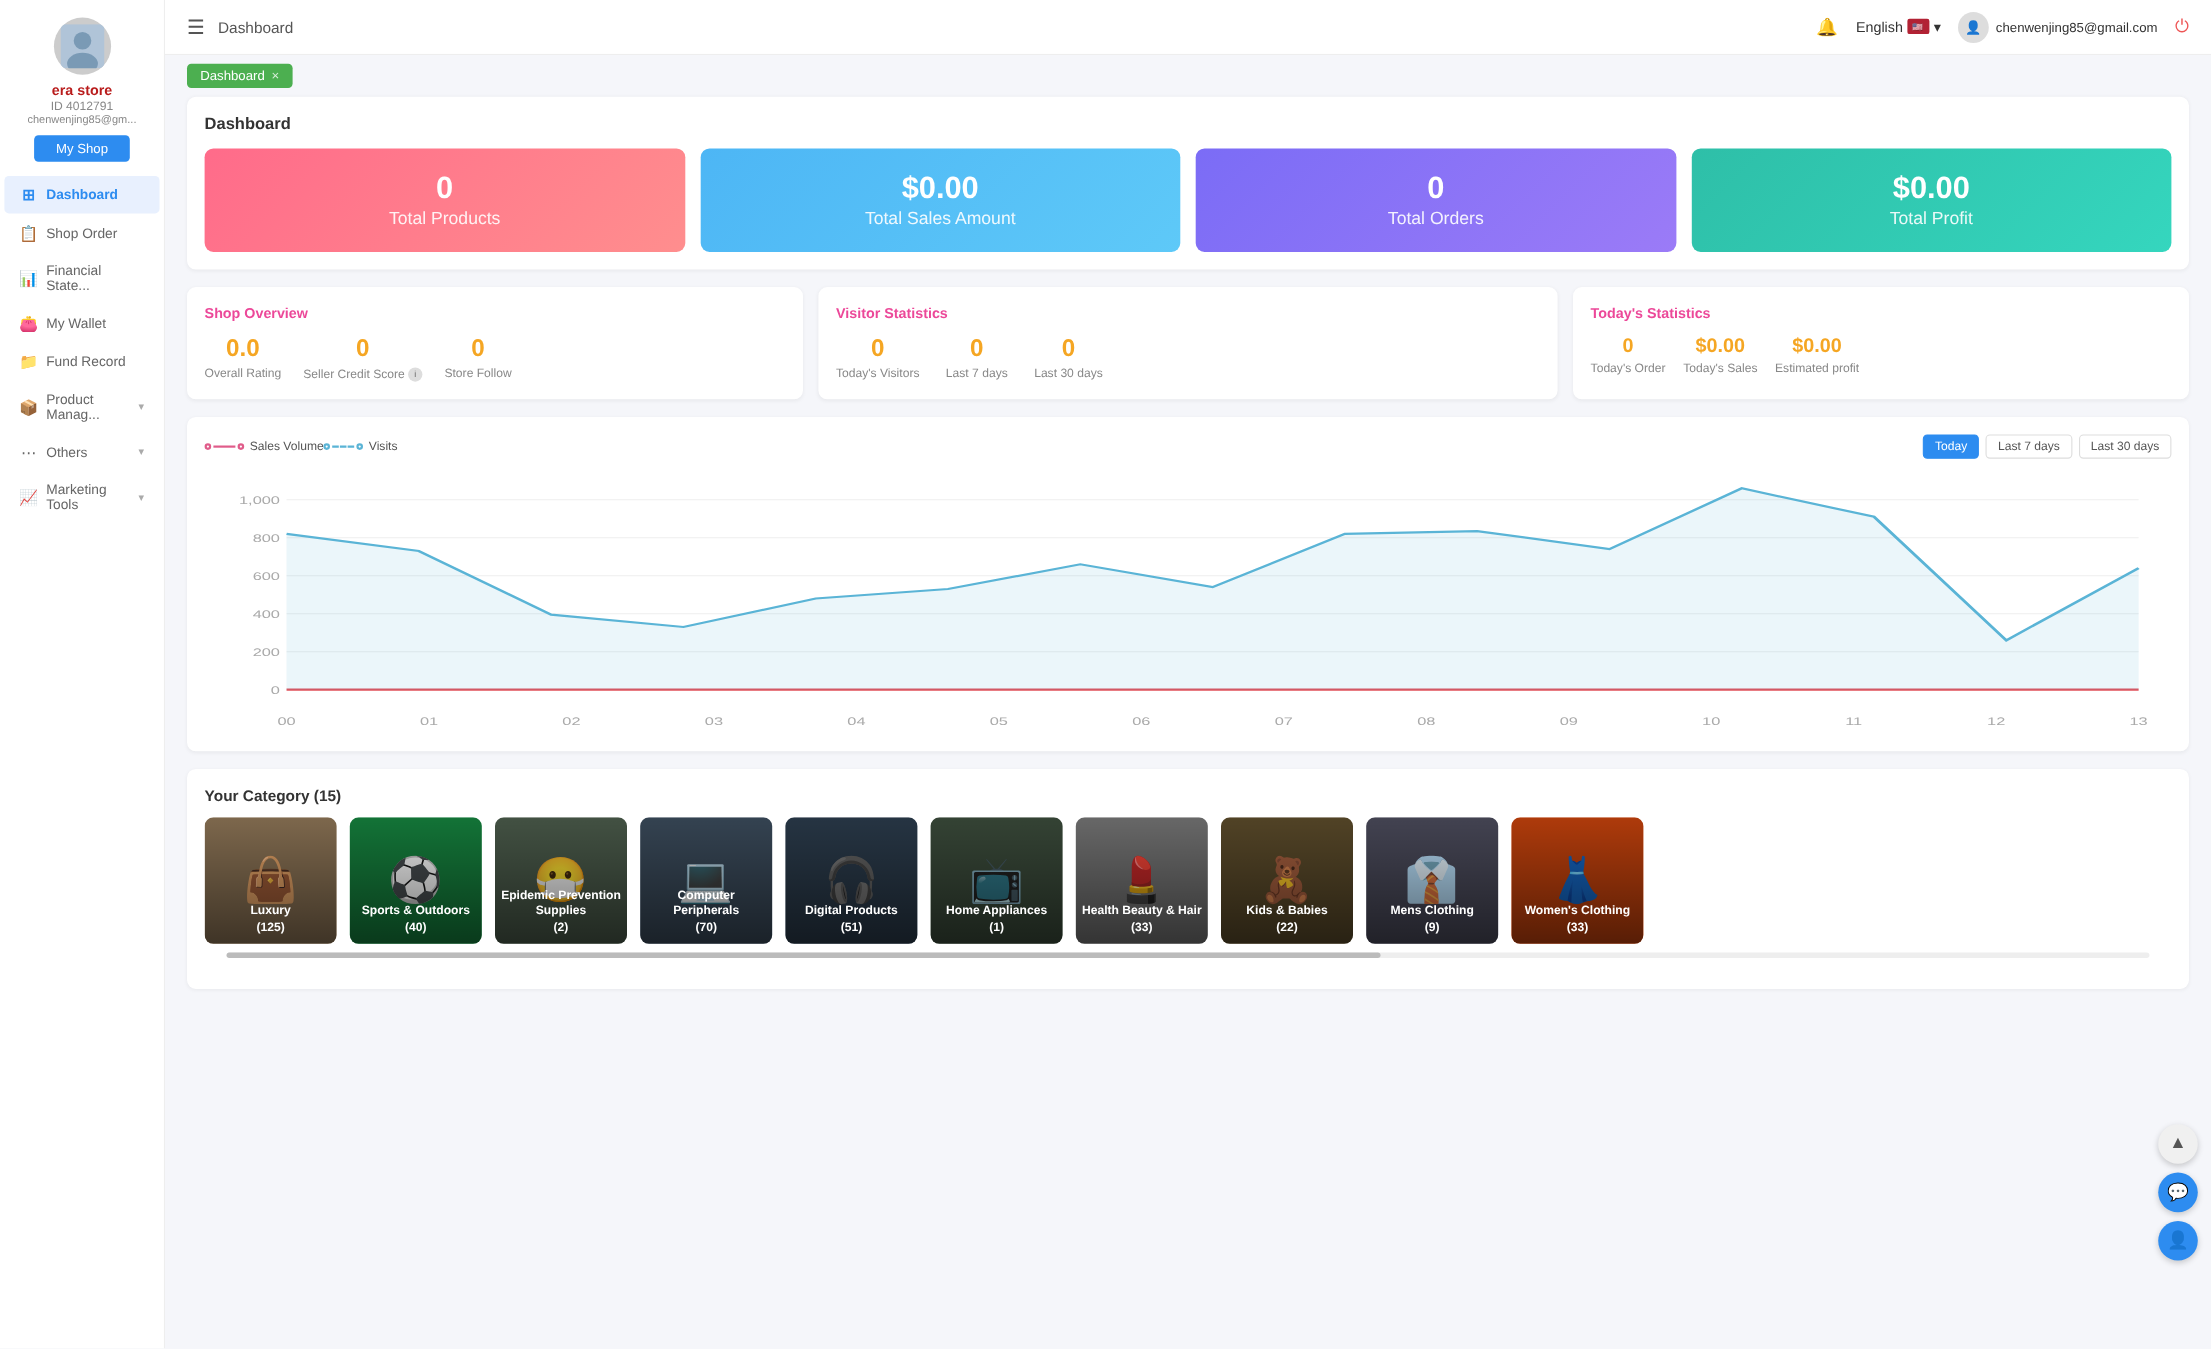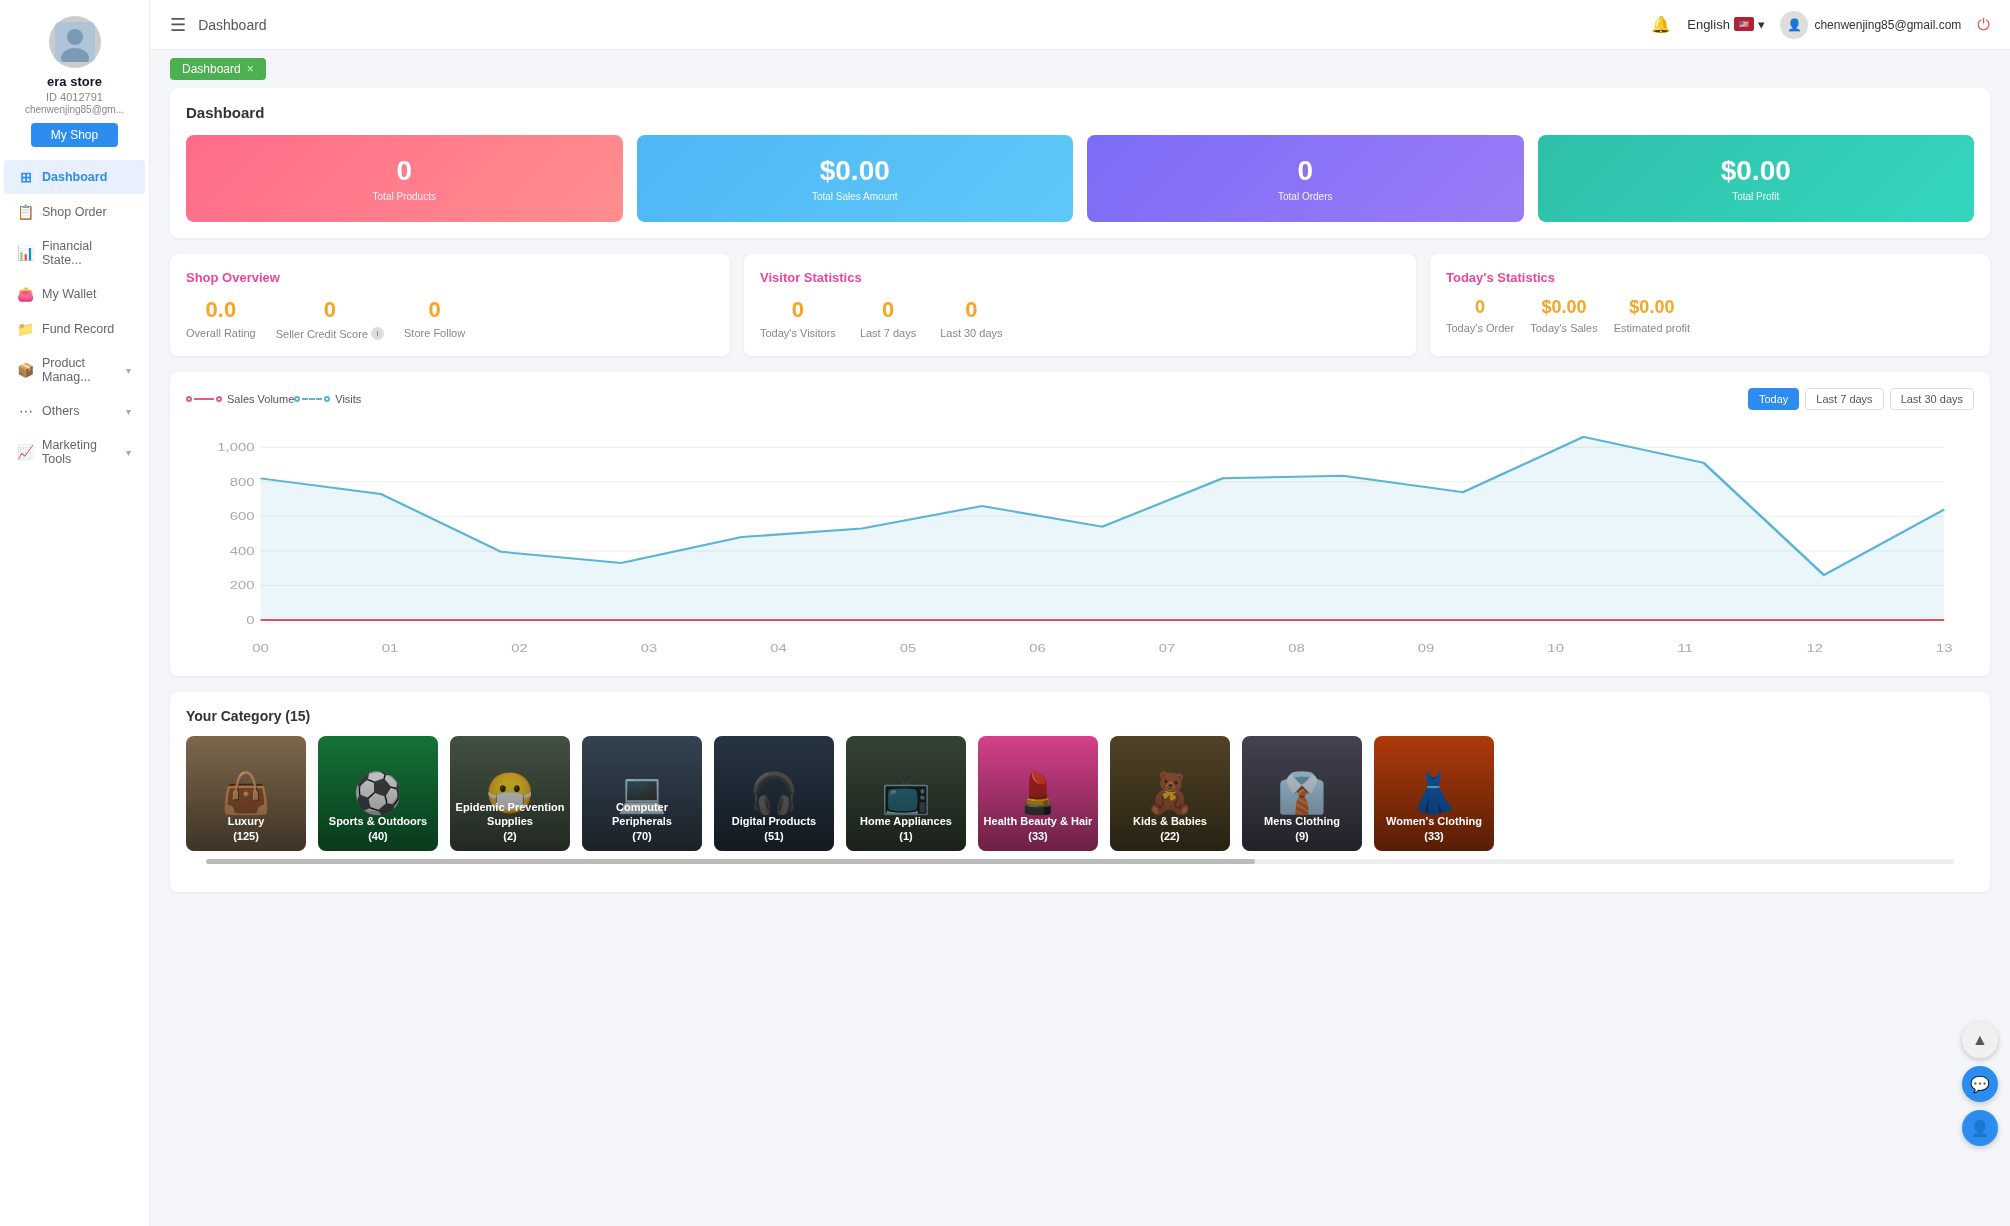--- a/index.html
+++ b/index.html
@@ -16,21 +16,21 @@
       border-right: 1px solid #eee;
       flex-shrink: 0;
       overflow-y: auto;
     }
     .sidebar-avatar {
       width: 52px; height: 52px; border-radius: 50%; background: #ccc;
       overflow: hidden; display: flex; align-items: center; justify-content: center;
       margin-bottom: 6px;
     }
     .sidebar-avatar svg { width: 40px; height: 40px; }
-    .sidebar-store-name { font-weight: 700; font-size: 13px; color: #0f172a; text-align: center; }
+    .sidebar-store-name { font-weight: 700; font-size: 13px; color: #b91c1c; text-align: center; }
     .sidebar-id { font-size: 11px; color: #888; margin-top: 2px; }
     .sidebar-email { font-size: 10px; color: #888; margin-top: 1px; text-align: center; padding: 0 4px; }
     .my-shop-btn {
       background: #2d8cf0; color: #fff; border: none; border-radius: 4px;
       padding: 5px 20px; font-size: 12px; cursor: pointer; margin: 8px 0 12px;
     }
     .sidebar-nav { width: 100%; }
     .sidebar-item {
       display: flex; align-items: center; padding: 9px 14px; cursor: pointer;
       color: #666; font-size: 12.5px; border-radius: 4px; margin: 1px 4px; width: calc(100% - 8px);
@@ -76,21 +76,21 @@
     .stats-row { display: grid; grid-template-columns: repeat(4, 1fr); gap: 14px; }
     .stat-box {
       border-radius: 8px; padding: 20px 16px; display: flex; flex-direction: column;
       align-items: center; justify-content: center; color: #fff;
     }
     .stat-box.pink { background: linear-gradient(135deg, #ff6b8a, #ff8e8e); }
     .stat-box.blue { background: linear-gradient(135deg, #4db6f5, #5ec9f8); }
     .stat-box.purple { background: linear-gradient(135deg, #7b6cf6, #9b7bf7); }
     .stat-box.teal { background: linear-gradient(135deg, #2ebfa8, #35d6be); }
     .stat-value { font-size: 28px; font-weight: 700; margin-bottom: 4px; }
-    .stat-label { font-size: 10px; opacity: 0.9; }
+    .stat-label { font-size: 16px; opacity: 0.9; }
 
     
     .overview-row { display: grid; grid-template-columns: 1fr 1.2fr 1fr; gap: 14px; margin: 0 20px 16px; }
     .overview-section { background: #fff; border-radius: 8px; padding: 16px; box-shadow: 0 1px 4px rgba(0,0,0,0.06); }
     .overview-section-title { font-size: 13px; font-weight: 600; color: #ec4899; margin-bottom: 12px; }
     .overview-metrics { display: flex; gap: 20px; }
     .overview-metric { text-align: center; }
     .overview-metric-value { font-size: 22px; font-weight: 700; color: #f5a623; margin-bottom: 4px; }
     .overview-metric-label { font-size: 11px; color: #888; display: flex; align-items: center; gap: 3px; }
     .info-icon { width: 13px; height: 13px; border-radius: 50%; background: #ddd; display: inline-flex; align-items: center; justify-content: center; font-size: 8px; color: #666; }
@@ -391,21 +391,21 @@
           <div class="cat-item" style="background: rgb(42, 58, 74);">
             <div class="cat-bg">🎧</div>
     <div class="cat-overlay"></div>
     <div class="cat-label">Digital Products<br>(51)</div>
           </div>
           <div class="cat-item" style="background: rgb(58, 74, 58);">
             <div class="cat-bg">📺</div>
     <div class="cat-overlay"></div>
     <div class="cat-label">Home Appliances<br>(1)</div>
           </div>
-          <div class="cat-item" style="background: #ec4899; align-items: flex-end;">
+          <div class="cat-item" style="background: #737373; align-items: flex-end;">
             <div class="cat-bg">💄</div>
     <div class="cat-overlay"></div>
     <div class="cat-label">Health Beauty &amp; Hair<br>(33)</div>
           </div>
           <div class="cat-item" style="background: rgb(90, 74, 42);">
             <div class="cat-bg">🧸</div>
     <div class="cat-overlay"></div>
     <div class="cat-label">Kids &amp; Babies<br>(22)</div>
           </div>
           <div class="cat-item" style="background: rgb(74, 74, 90);">

